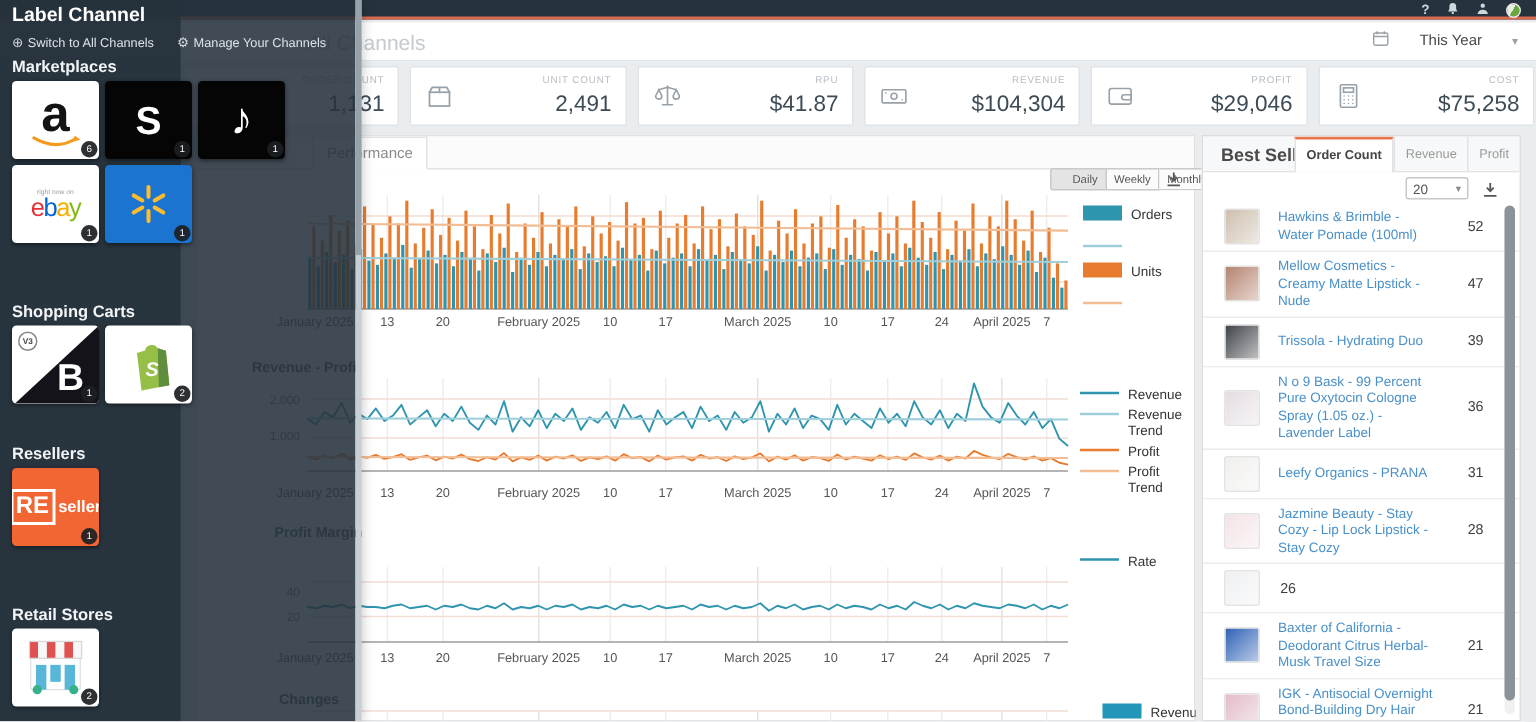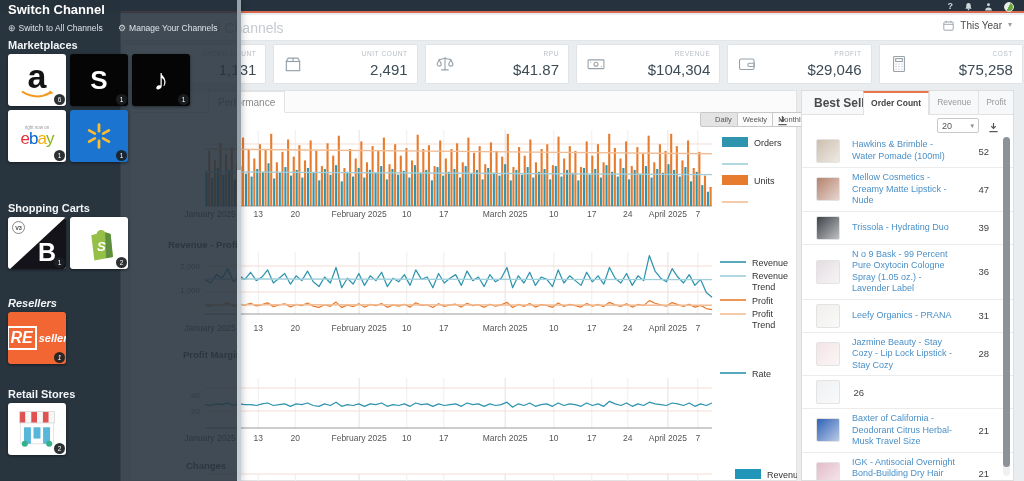--- a/index.html
+++ b/index.html
@@ -9,21 +9,21 @@
 
   
   .topbar { position:absolute; left:0; top:0; width:1024px; height:13px; background:#26323e; border-bottom:2px solid #d96a4f; z-index:3; }
   .tb-icons { position:absolute; right:10px; top:1px; height:11px; display:flex; align-items:center; gap:11px; }
   .tb-help { color:#cfd6dc; font-size:9px; font-weight:bold; line-height:11px; }
   .tb-avatar { width:10px; height:10px; border-radius:50%; background:linear-gradient(120deg,#e8efe2 45%,#6aa83f 45%); border:1px solid #e8e8e8; }
 
   
   .pagehead { position:absolute; left:0; top:15px; width:1024px; height:26px; background:#ffffff; border-bottom:1px solid #e3e6e8; z-index:2; }
   .page-title { position:absolute; left:205px; top:5px; font-size:14px; color:#c4cad0; }
-  .datefilter { position:absolute; right:12px; top:5px; display:flex; gap:6px; font-size:10px; color:#4a4a4a; cursor:pointer; }
+  .datefilter { position:absolute; right:12px; top:5px; display:flex; align-items:center; gap:20px; font-size:10px; color:#4a4a4a; cursor:pointer; }
   .datefilter .chev { color:#9aa1a8; font-size:8px; }
 
   
   .kpi-row { position:absolute; left:122px; top:44px; width:901px; height:40px; display:flex; gap:7px; z-index:2; }
   .kpi-card { flex:1; position:relative; background:#fff; border:1px solid #e1e4e7; border-radius:2px; }
   .kpi-icon { position:absolute; left:8px; top:9px; width:22px; height:20px; }
   .kpi-icon svg { width:22px; height:20px; }
   .kpi-label { position:absolute; top:5px; right:9px; font-size:6.5px; letter-spacing:.6px; color:#b7bec4; }
   .kpi-value { position:absolute; bottom:5px; right:9px; font-size:15px; color:#3d4b55; }
 
@@ -580,21 +580,21 @@
           <span class="bs-thumb" style="background:linear-gradient(135deg, #e3bcc8 0%, #ffffff 150%)"></span>
   <a class="bs-name">IGK - Antisocial Overnight Bond-Building Dry Hair Mask 5 oz.</a>
   <span class="bs-count">21</span>
         </div>
       </div>
     <div class="bs-scroll-track"></div>
     <div class="bs-scroll-thumb"></div>
   </div>
 
   <div class="flyout">
-    <div class="fly-title">Switch Channel</div>
+    <div class="fly-title">Label Channel</div>
     <div class="fly-actions" id="flyActions">
         <div class="fly-action">
           <span class="gl">⊕</span>
           <span>Switch to All Channels</span>
         </div>
         <div class="fly-action">
           <span class="gl">⚙</span>
           <span>Manage Your Channels</span>
         </div>
       </div>
@@ -652,33 +652,33 @@
             <div class="tile ">
               <svg viewBox="0 0 44 48" width="34" height="40">
                 <path d="M30 10l7 2.2L40 42l-24 4.5L12 14l7-2a6 6 0 0 1 11-2z" fill="#95bf47"></path>
                 <path d="M30 10l7 2.2L40 42l-9 1.7z" fill="#5e8e3e"></path>
                 <text x="25" y="34" font-size="17" font-weight="bold" font-style="italic" fill="#fff" text-anchor="middle">S</text>
               </svg>
               <span class="badge">2</span>
             </div>
           </div>
         </div>
-        <div style="margin-top: 28px; font-style: italic;">
+        <div style="margin-top: 28px;">
           <div class="fly-section-label">Resellers</div>
           <div class="tiles">
             <div class="tile t-reseller">
               <span style="display:flex;align-items:center">
                 <span class="res-re">RE</span>
                 <span class="res-s">seller</span>
               </span>
               <span class="badge">1</span>
             </div>
           </div>
         </div>
-        <div style="margin-top: 24px;">
+        <div style="margin-top: 40px;">
           <div class="fly-section-label">Retail Stores</div>
           <div class="tiles">
             <div class="tile ">
               <svg viewBox="0 0 48 46" width="42" height="40">
                 <rect x="5" y="14" width="38" height="26" rx="1" fill="#fdfdfd" stroke="#e0e0e0"></rect>
                 <rect x="4" y="3" width="6.7" height="13" fill="#e05252"></rect>
                 <rect x="10.7" y="3" width="6.7" height="13" fill="#f7f7f7"></rect>
                 <rect x="17.4" y="3" width="6.7" height="13" fill="#e05252"></rect>
                 <rect x="24.1" y="3" width="6.7" height="13" fill="#f7f7f7"></rect>
                 <rect x="30.8" y="3" width="6.7" height="13" fill="#e05252"></rect>

